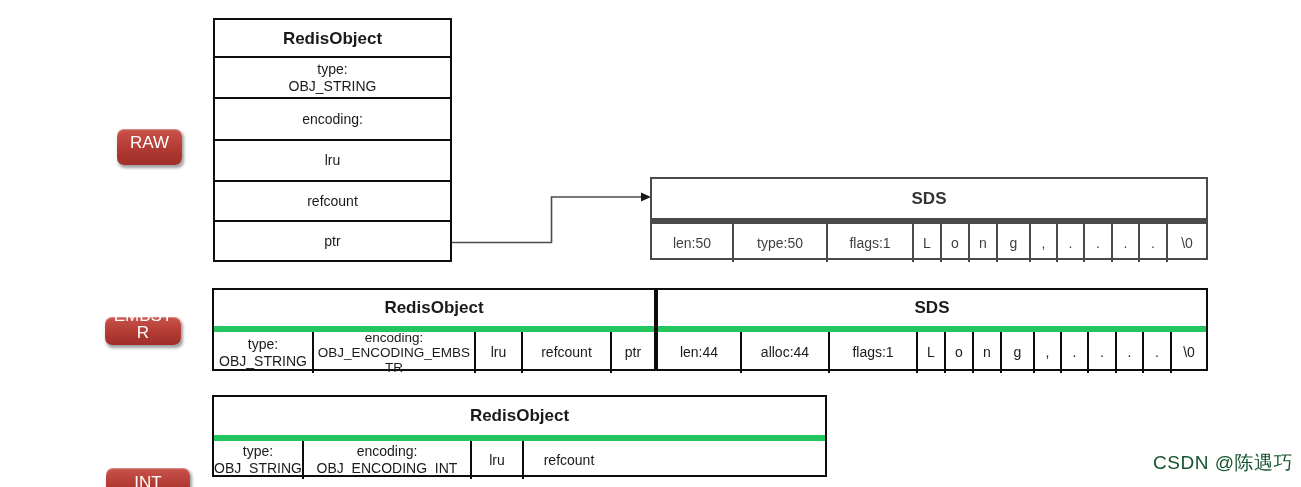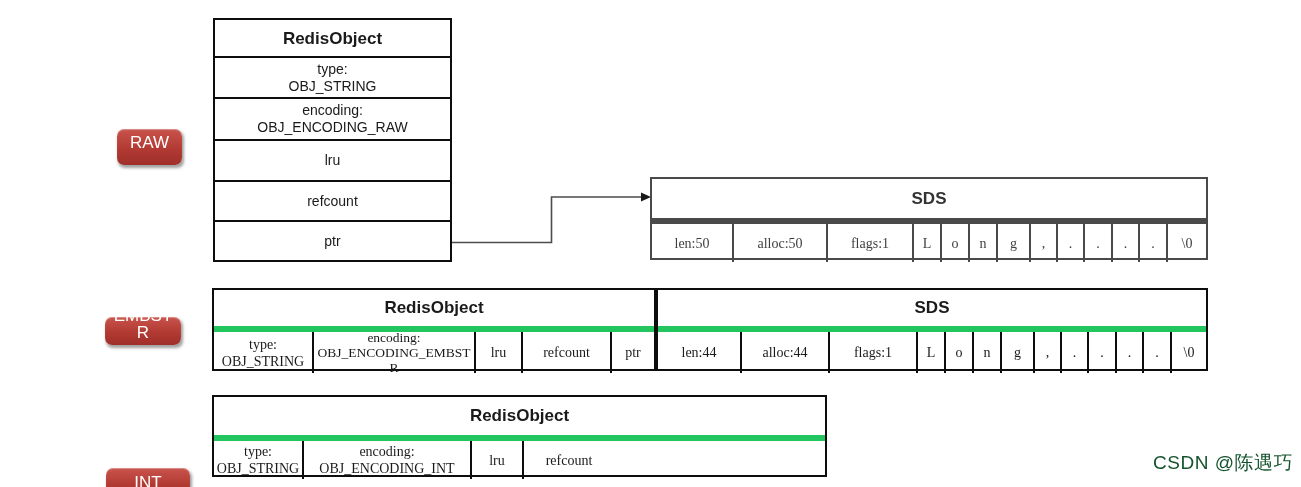--- a/index.html
+++ b/index.html
@@ -34,21 +34,21 @@
   .vrow:first-child{border-top:none;}
   .vhdr{font-weight:bold;font-size:17px;}
   
   .htable{
     position:absolute;border:2px solid #0d0d0d;box-sizing:border-box;background:#fff;
   }
   .hh{
     border-bottom:6px solid #22c55e;display:flex;align-items:center;justify-content:center;
     font-weight:bold;font-size:17px;
   }
-  .cc{display:flex;font-family:Liberation Serif, serif;}
+  .cc{display:flex;}
   .cell{
     border-left:2px solid #0d0d0d;box-sizing:border-box;display:flex;flex-direction:column;
     align-items:center;justify-content:center;text-align:center;font-size:14px;line-height:17px;
     overflow:hidden;
   }
   .cell:first-child{border-left:none;}
   
   .gray{border-color:#4a4a4a;color:#3f3f3f;}
   .gray .hh{border-color:#4a4a4a;color:#333;}
   .gray .cell{border-color:#4a4a4a;}
@@ -87,37 +87,36 @@
   </div>
 
   <div class="vtable">
     <div class="vrow vhdr" style="flex:0 0 36px">RedisObject</div>
     <div class="vrow" style="flex:0 0 39px">
       <span>type:</span>
       <span>OBJ_STRING</span>
     </div>
     <div class="vrow" style="flex:0 0 40px">
       <span>encoding:</span>
-      <span>OBJ_ENCODING_RAW</span>
     </div>
     <div class="vrow" style="flex:0 0 39px">lru</div>
     <div class="vrow" style="flex:0 0 38px">refcount</div>
     <div class="vrow" style="flex:0 0 38px">ptr</div>
   </div>
 
   <svg class="arrow-svg" viewBox="0 0 200 62">
     <path d="M0,52.5 H99.5 V7 H190" fill="none" stroke="#4c4c4c" stroke-width="1.6"></path>
     <polygon points="189,2.5 199,7 189,11.5" fill="#1a1a1a"></polygon>
   </svg>
 
   <div class="htable gray t-sdsraw">
     <div class="hh">SDS</div>
     <div class="cc">
       <span class="cell" style="flex:0 0 80px">len:50</span>
-      <span class="cell" style="flex:0 0 94px">alloc:50</span>
+      <span class="cell" style="flex:0 0 94px">type:50</span>
       <span class="cell" style="flex:0 0 86px">flags:1</span>
       <span class="cell" style="flex:0 0 28px">L</span>
       <span class="cell" style="flex:0 0 28px">o</span>
       <span class="cell" style="flex:0 0 28px">n</span>
       <span class="cell" style="flex:0 0 33px">g</span>
       <span class="cell" style="flex:0 0 27px">,</span>
       <span class="cell" style="flex:0 0 27px">.</span>
       <span class="cell" style="flex:0 0 28px">.</span>
       <span class="cell" style="flex:0 0 27px">.</span>
       <span class="cell" style="flex:0 0 28px">.</span>

